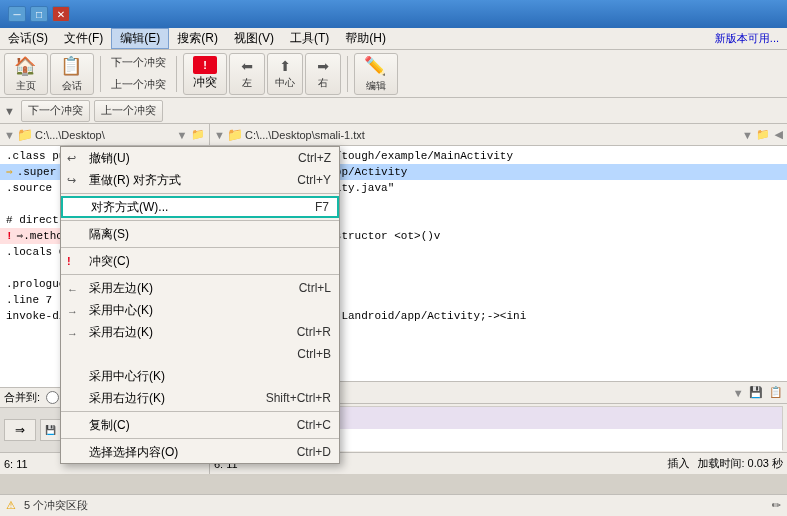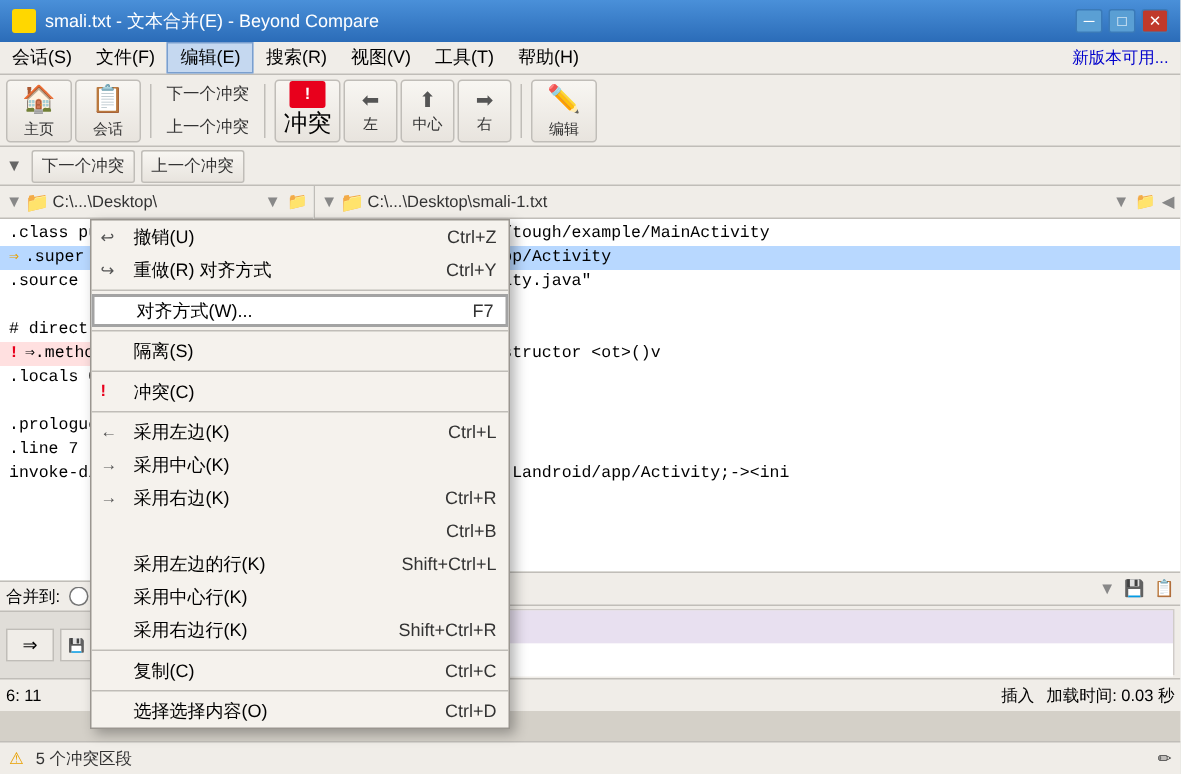--- a/index.html
+++ b/index.html
@@ -280,21 +280,21 @@
       height: 22px;
       display: flex;
       align-items: center;
       padding: 0 8px 0 28px;
       cursor: pointer;
       position: relative;
       white-space: nowrap;
     }
     .dropdown-item.highlighted {
       background: #fff;
-      border: 2px solid #a3a3a3;
+      border: 2px solid #14b8a6;
     }
     .dropdown-item .shortcut {
       margin-left: auto;
       padding-left: 30px;
       color: #333;
     }
     .dropdown-item .icon-left {
       position: absolute;
       left: 6px;
       color: #555;
@@ -318,24 +318,20 @@
       padding: 0 6px;
       font-size: 11px;
       color: #333;
       gap: 8px;
     }
   </style>
 </head>
 <body>
 
 <div class="title-bar">
-  <div class="title-bar-left">
-    <div class="title-icon"></div>
-    <span class="title-text">smali.txt - 文本合并(E) - Beyond Compare</span>
-  </div>
   <div class="title-controls">
     <div class="title-btn">─</div>
     <div class="title-btn">□</div>
     <div class="title-btn close">✕</div>
   </div>
 </div>
 
 <div class="menu-bar">
   <div class="menu-item">会话(S)</div>
   <div class="menu-item">文件(F)</div>
@@ -362,21 +358,21 @@
     <div style="display:flex; align-items:center; font-size:11px; color:#333; height:20px; padding:0 4px;">
       <span>下一个冲突</span>
     </div>
     <div style="display:flex; align-items:center; font-size:11px; color:#333; height:20px; padding:0 4px;">
       <span>上一个冲突</span>
     </div>
   </div>
   <div class="toolbar-divider"></div>
   <div class="toolbar-conflict-btn">
     <div class="conflict-icon">!</div>
-    <span style="font-size:16px;">冲突</span>
+    <span style="font-size:12px;">冲突</span>
   </div>
   <div class="nav-btn">
     <span class="arrow-icon">⬅</span>
     <span style="font-size:10px;">左</span>
   </div>
   <div class="nav-btn">
     <span class="arrow-icon">⬆</span>
     <span style="font-size:10px;">中心</span>
   </div>
   <div class="nav-btn">
@@ -573,24 +569,20 @@
       <span class="icon-left">→</span>
       <span>采用右边(K)</span>
       <span class="shortcut">Ctrl+R</span>
     </div>
 
     <div class="dropdown-item">
       <span class="shortcut">Ctrl+B</span>
     </div>
 
 
-    <div class="dropdown-item">
-      <span>采用左边的行(K)</span>
-      <span class="shortcut">Shift+Ctrl+L</span>
-    </div>
 
     <div class="dropdown-item">
       <span>采用中心行(K)</span>
     </div>
 
     <div class="dropdown-item">
       <span>采用右边行(K)</span>
       <span class="shortcut">Shift+Ctrl+R</span>
     </div>
     <div class="dropdown-separator"></div>

